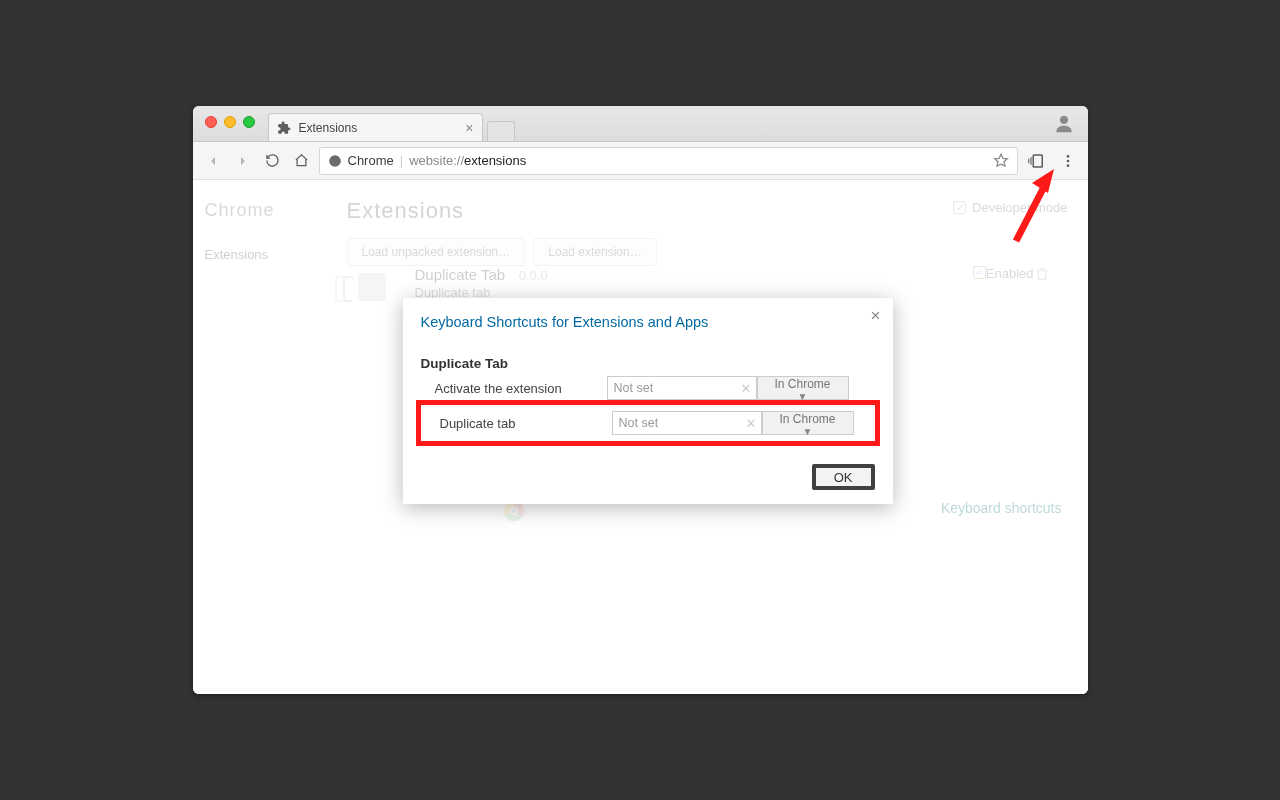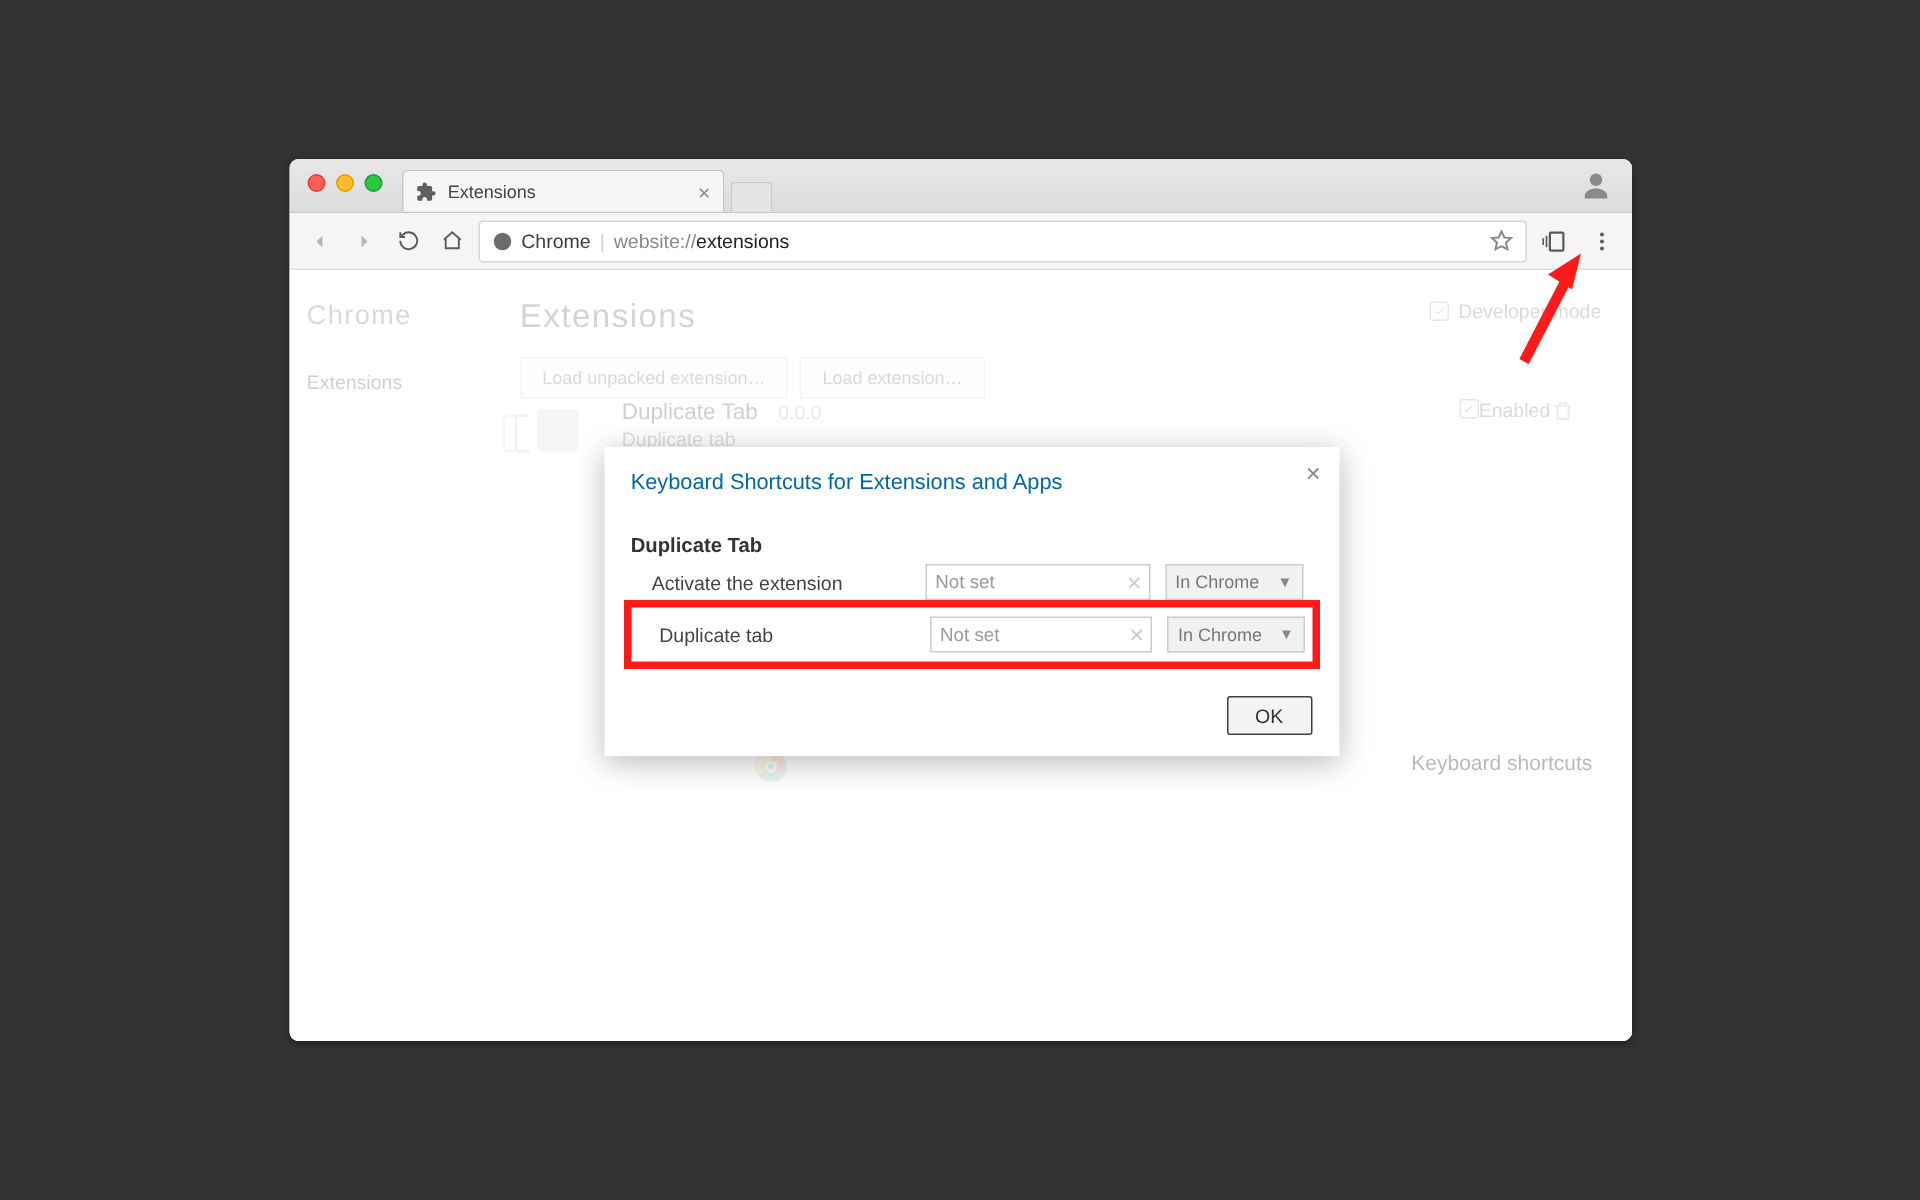--- a/index.html
+++ b/index.html
@@ -165,21 +165,21 @@
   .ext-info{ flex:1; font-size:13px; color:#888;}
   .ext-name{ color:#555; font-size:15px; }
   .ext-ver{ color:#aaa; margin-left:10px; font-size:13px;}
   .ext-links a{ color:#6a9be2; text-decoration:none; margin-right:14px; font-size:12.5px;}
   .ext-links a.und{ text-decoration:underline;}
   .ext-id{ color:#aaa; font-size:12.5px; margin-top:2px;}
   .ext-right{ display:flex; align-items:flex-start; font-size:13px; color:#777;}
   .trash{ color:#bbb;}
   .kbshort-link{
     position:absolute; right:26px; top:320px;
-    color:#000000; font-size:14px;
+    color:#0f766e; font-size:14px;
   }
   .chrome-logo{
     position:absolute; left:160px; top:320px;
     width:22px;height:22px;border-radius:50%;
     background:conic-gradient(#ea4335 0 120deg,#34a853 120deg 240deg,#fbbc05 240deg 360deg);
     opacity:.4;
     border:1px solid #ccc;
   }
   .chrome-logo::after{content:"";position:absolute;inset:6px;border-radius:50%;background:#4285f4;border:2px solid #fff;}
   
@@ -190,21 +190,20 @@
     background:#ffffff;
     box-shadow:0 4px 20px rgba(0,0,0,.28);
     z-index:10;
     padding:16px 18px 14px;
   }
   .modal-title{ font-size:14.5px; color:#0369a1; margin-bottom:26px;}
   .modal-close{ position:absolute; top:8px; right:12px; color:#888; font-size:17px;}
   .section-name{ font-weight:600; font-size:13.5px; color:#333; margin-bottom:2px;}
   .sc-row{
     display:flex; align-items:center;
-    gap:10px;
     padding:3px 0;
   }
   .sc-label{ width:186px; padding-left:14px; font-size:13px; color:#444;}
   .sc-input{
     width:150px; height:24px;
     border:1px solid #ccc;
     background:#fff;
     font-size:12.5px; color:#999;
     padding:0 6px;
     display:flex;align-items:center;
@@ -212,30 +211,31 @@
   }
   .sc-input .clear{ position:absolute; right:4px; color:#ccc; font-size:13px;}
   .sc-scope{
     width:92px;height:24px;
     border:1px solid #ccc;
     background:#f1f1f1;
     color:#777;
     font-size:12px;
     display:flex;align-items:center;justify-content:space-between;
     padding:0 6px;
+    flex-direction:column;
   }
   .sc-scope .caret{ color:#888; font-size:10px;}
   .highlight{
     border:5px solid #ff1a1a;
     padding:3px 5px;
     margin:-3px -5px 8px;
   }
   .modal-footer{ display:flex; justify-content:flex-end; margin-top:18px;}
   .ok-btn{
-    background:#f3f3f3;border:1px solid #404040;border-radius:2px;
+    background:#f3f3f3;border:4px solid #404040;border-radius:2px;
     height:26px; padding:0 18px; font-size:13px; color:#333;
   }
   
   .arrow{
     position:absolute; z-index:20;
     top:63px; right:34px;
     width:46px;height:80px;
     pointer-events:none;
   }
   .check {

